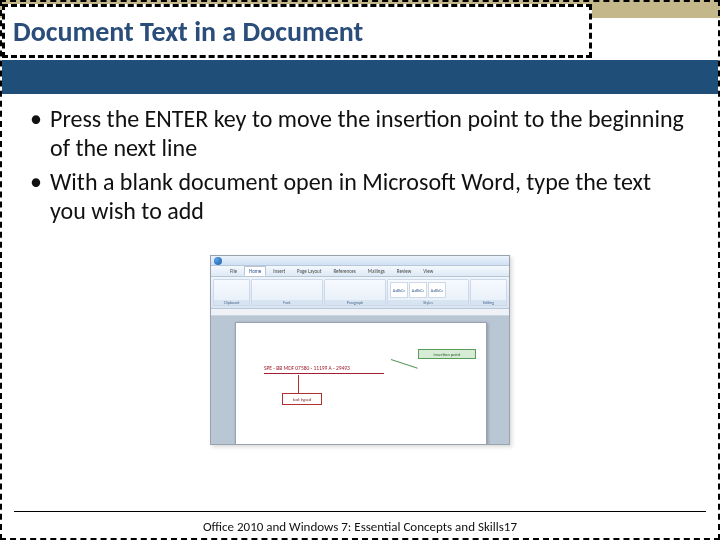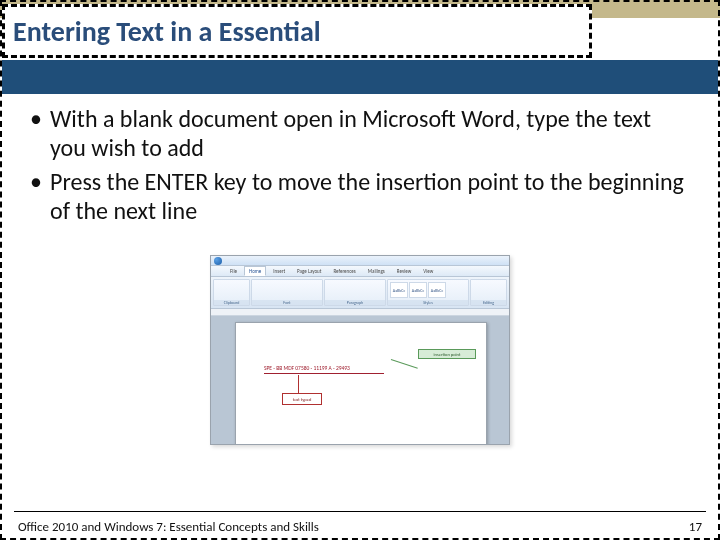--- a/index.html
+++ b/index.html
@@ -172,48 +172,48 @@
     position: absolute; top: 52px; left: 62px;
     width: 0; height: 18px;
     border-left: 1px solid #b03030;
   }
 
   
   .footer {
     position: absolute;
     left: 0; bottom: 6px;
     width: 720px;
-    display: flex; justify-content: space-between; align-items: flex-end;
+    display: flex; justify-content: center; align-items: flex-end;
     padding: 0 18px;
     font-size: 13px; color: #111;
   }
   .footer-rule {
     position: absolute;
     left: 14px; bottom: 28px;
     width: 692px; height: 0;
     border-top: 1.5px solid #000;
   }
 </style>
 </head>
 <body>
 
 <div class="slide">
 
   <div class="top-bar"></div>
 
   <div class="blue-band"></div>
 
   <div class="title-box">
-    <div class="title">Entering Text in a Essential</div>
+    <div class="title">Document Text in a Document</div>
   </div>
 
   <div class="body">
     <ul class="bullet-list">
+      <li>Press the ENTER key to move the insertion point to the beginning of the next line</li>
       <li>With a blank document open in Microsoft Word, type the text you wish to add</li>
-      <li>Press the ENTER key to move the insertion point to the beginning of the next line</li>
     </ul>
   </div>
 
   <div class="word-shot">
     <div class="ws-titlebar">
       <div class="ws-orb"></div>
     </div>
     <div class="ws-tabs">
       <span class="ws-tab">File</span>
       <span class="ws-tab active">Home</span>

